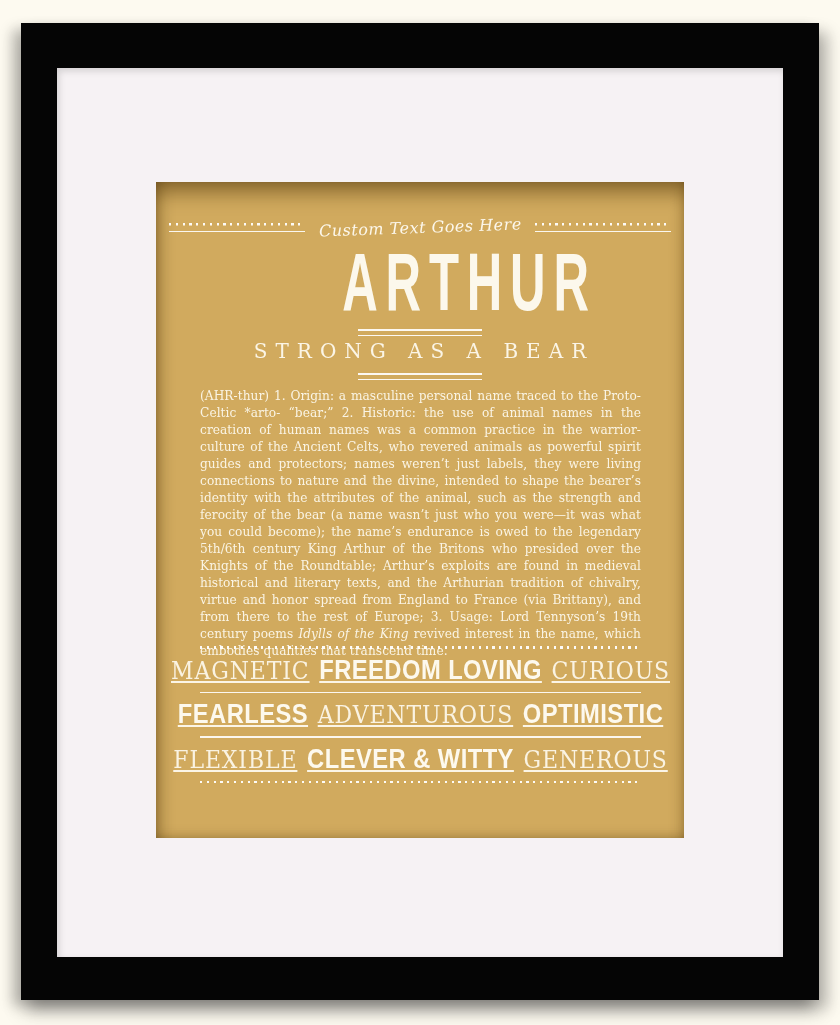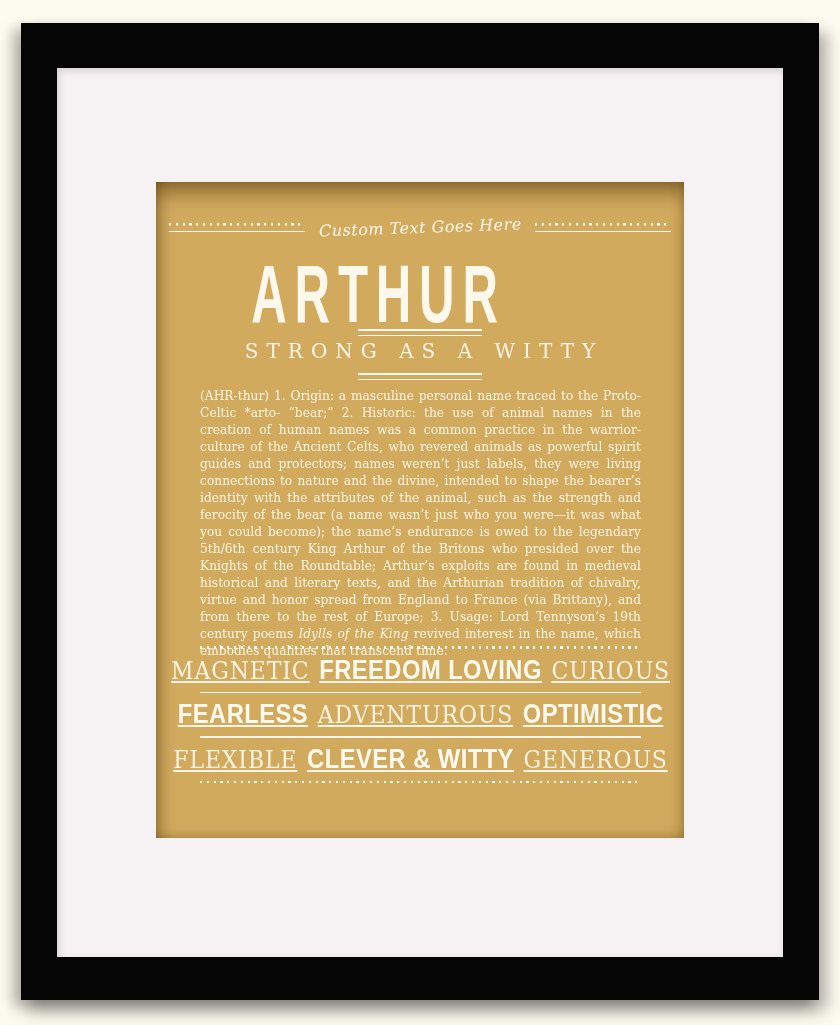--- a/index.html
+++ b/index.html
@@ -80,23 +80,22 @@
     color: #FCF7EB;
     transform: rotate(-2deg);
     white-space: nowrap;
   }
   
   .name-wrap {
     position: absolute;
     top: 56px;
     left: 0;
     right: 0;
-    text-align: left;
+    text-align: right;
     height: 92px;
-    margin-top: 12px;
   }
   .name {
     display: inline-block;
     font-family: "Liberation Sans", sans-serif;
     font-weight: 700;
     font-size: 82px;
     line-height: 88px;
     letter-spacing: 13px;
     padding-left: 13px; 
     transform: scaleX(0.60);
@@ -207,21 +206,21 @@
 
         <div class="name-wrap">
           <span class="name">ARTHUR</span>
         </div>
 
         <div class="double-rule rule-1">
           <div class="bar"></div>
             <div class="bar"></div>
         </div>
 
-        <div class="subtitle">STRONG AS A WITTY</div>
+        <div class="subtitle">STRONG AS A BEAR</div>
 
         <div class="double-rule rule-2">
           <div class="bar"></div>
             <div class="bar"></div>
         </div>
 
         <p class="description" id="description"><span>(AHR-thur)  1. Origin:  a masculine personal name traced to the Proto-Celtic *arto- “bear;”  2. Historic:  the use of animal names in the creation of human names was a common practice in the warrior-culture of the Ancient Celts, who revered animals as powerful spirit guides and protectors; names weren’t just labels, they were living connections to nature and the divine, intended to shape the bearer’s identity with the attributes of the animal, such as the strength and ferocity of the bear (a name wasn’t just who you were—it was what you could become); the name’s endurance is owed to the legendary 5th/6th century King Arthur of the Britons who presided over the Knights of the Roundtable; Arthur’s exploits are found in medieval historical and literary texts, and the Arthurian tradition of chivalry, virtue and honor spread from England to France (via Brittany), and from there to the rest of Europe;  3. Usage:  Lord Tennyson’s 19th century poems </span><span class="it">Idylls of the King</span><span> revived interest in the name, which embodies qualities that transcend time.</span></p>
 
         <div class="traits">
           <div class="dotted-rule"></div>

